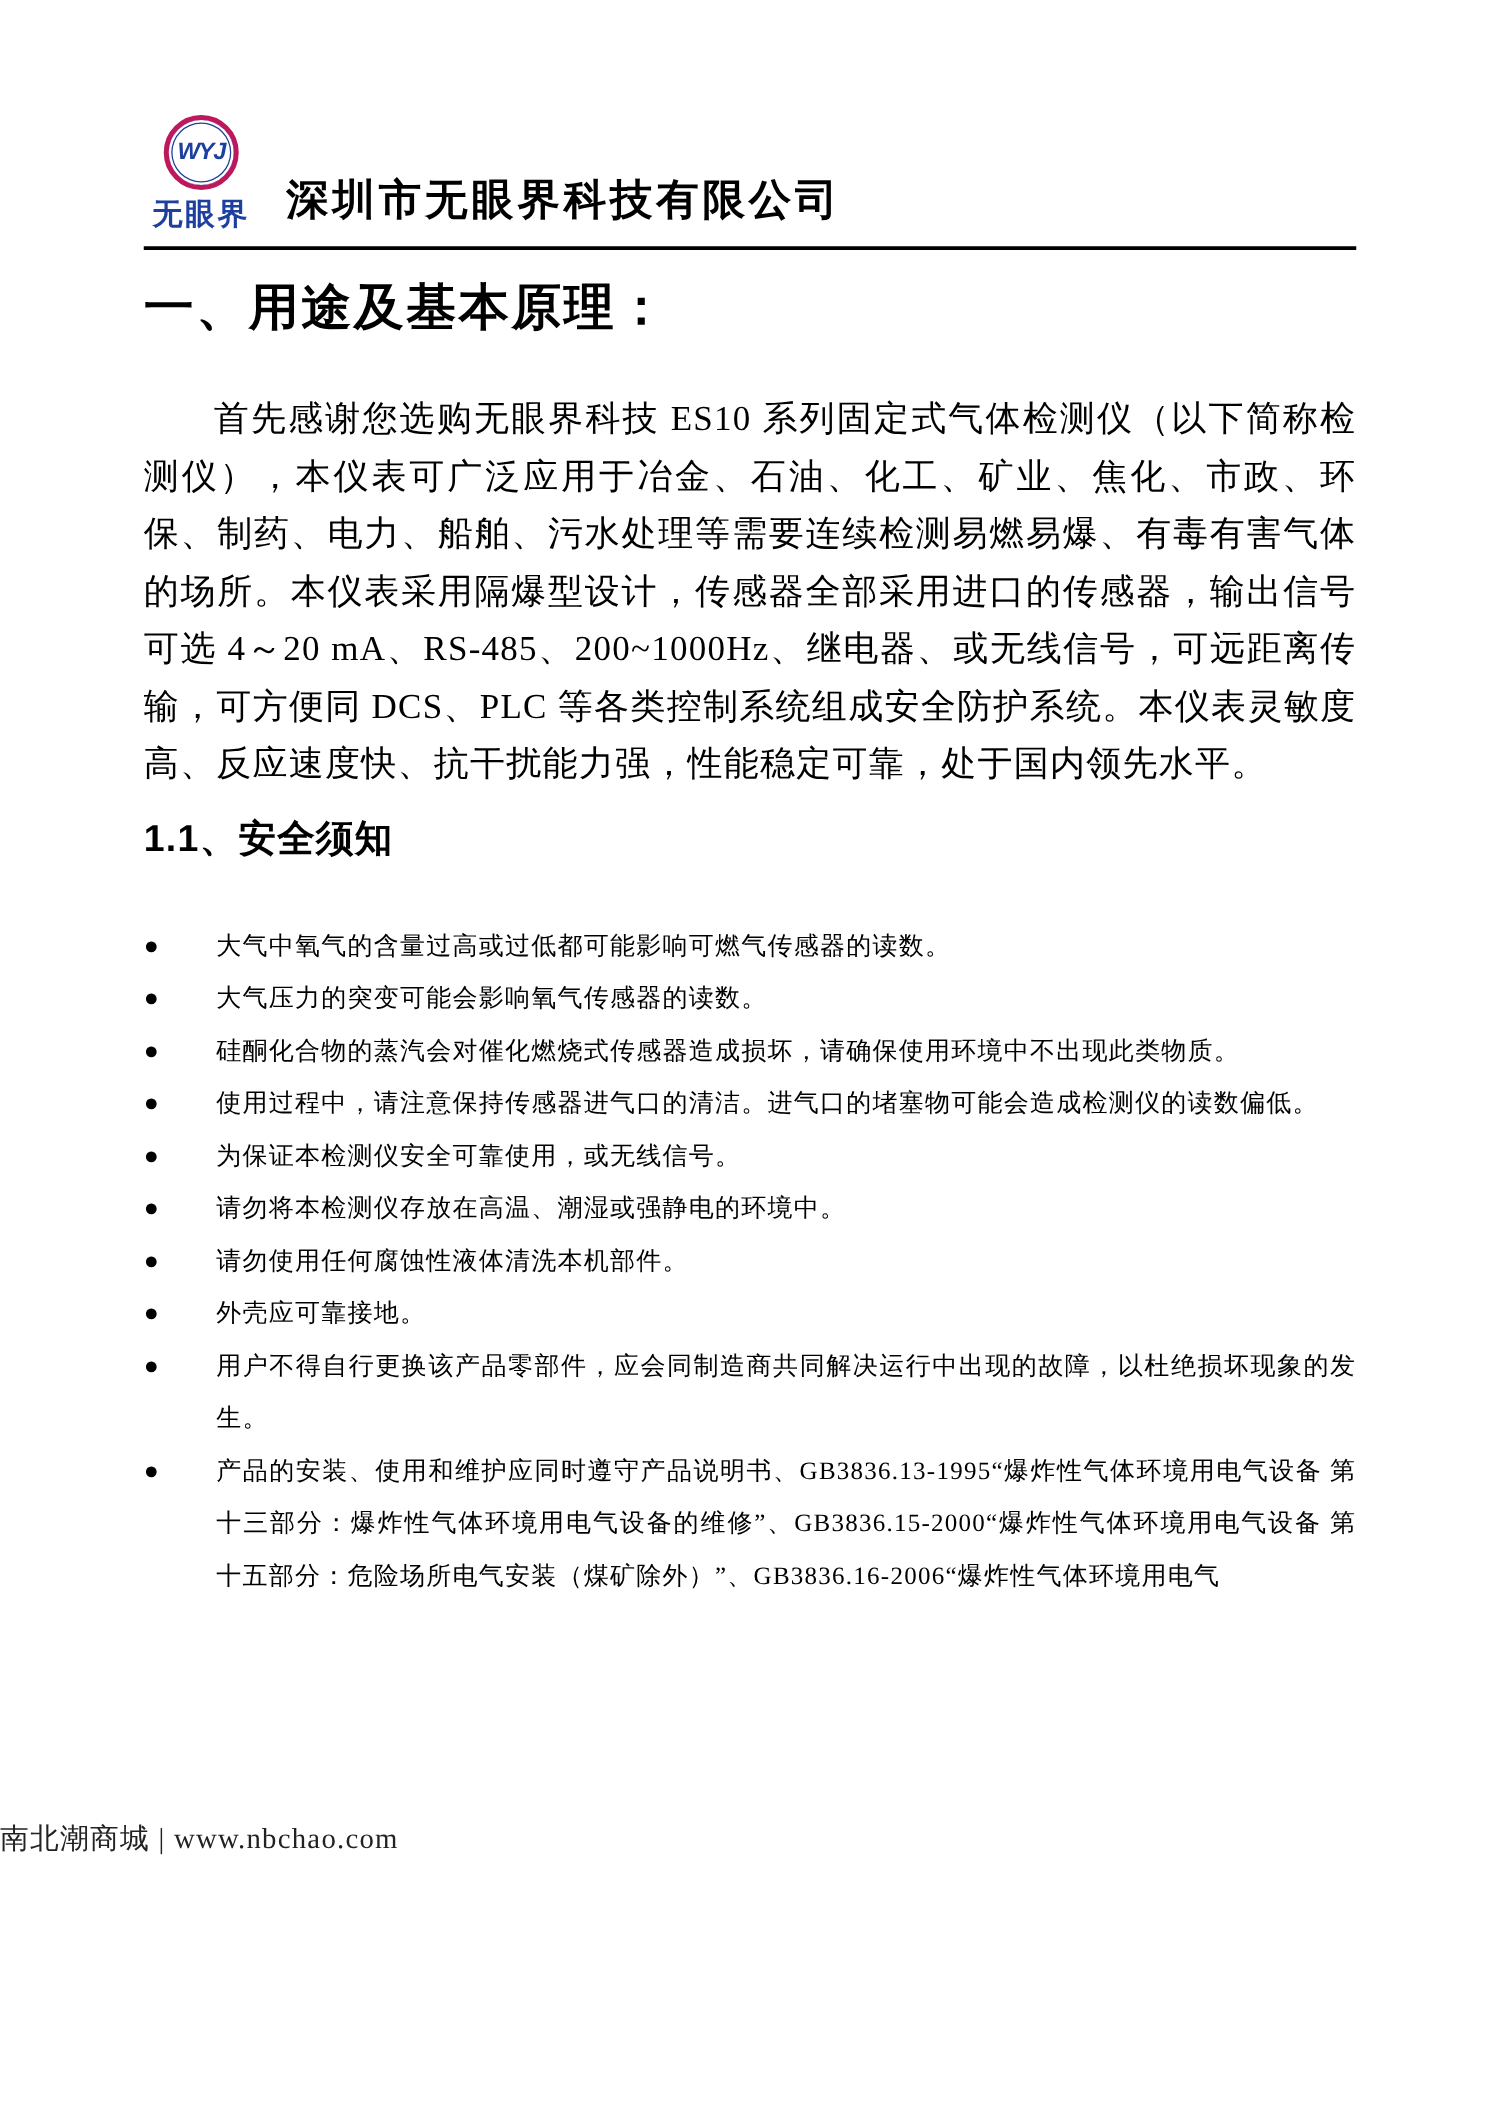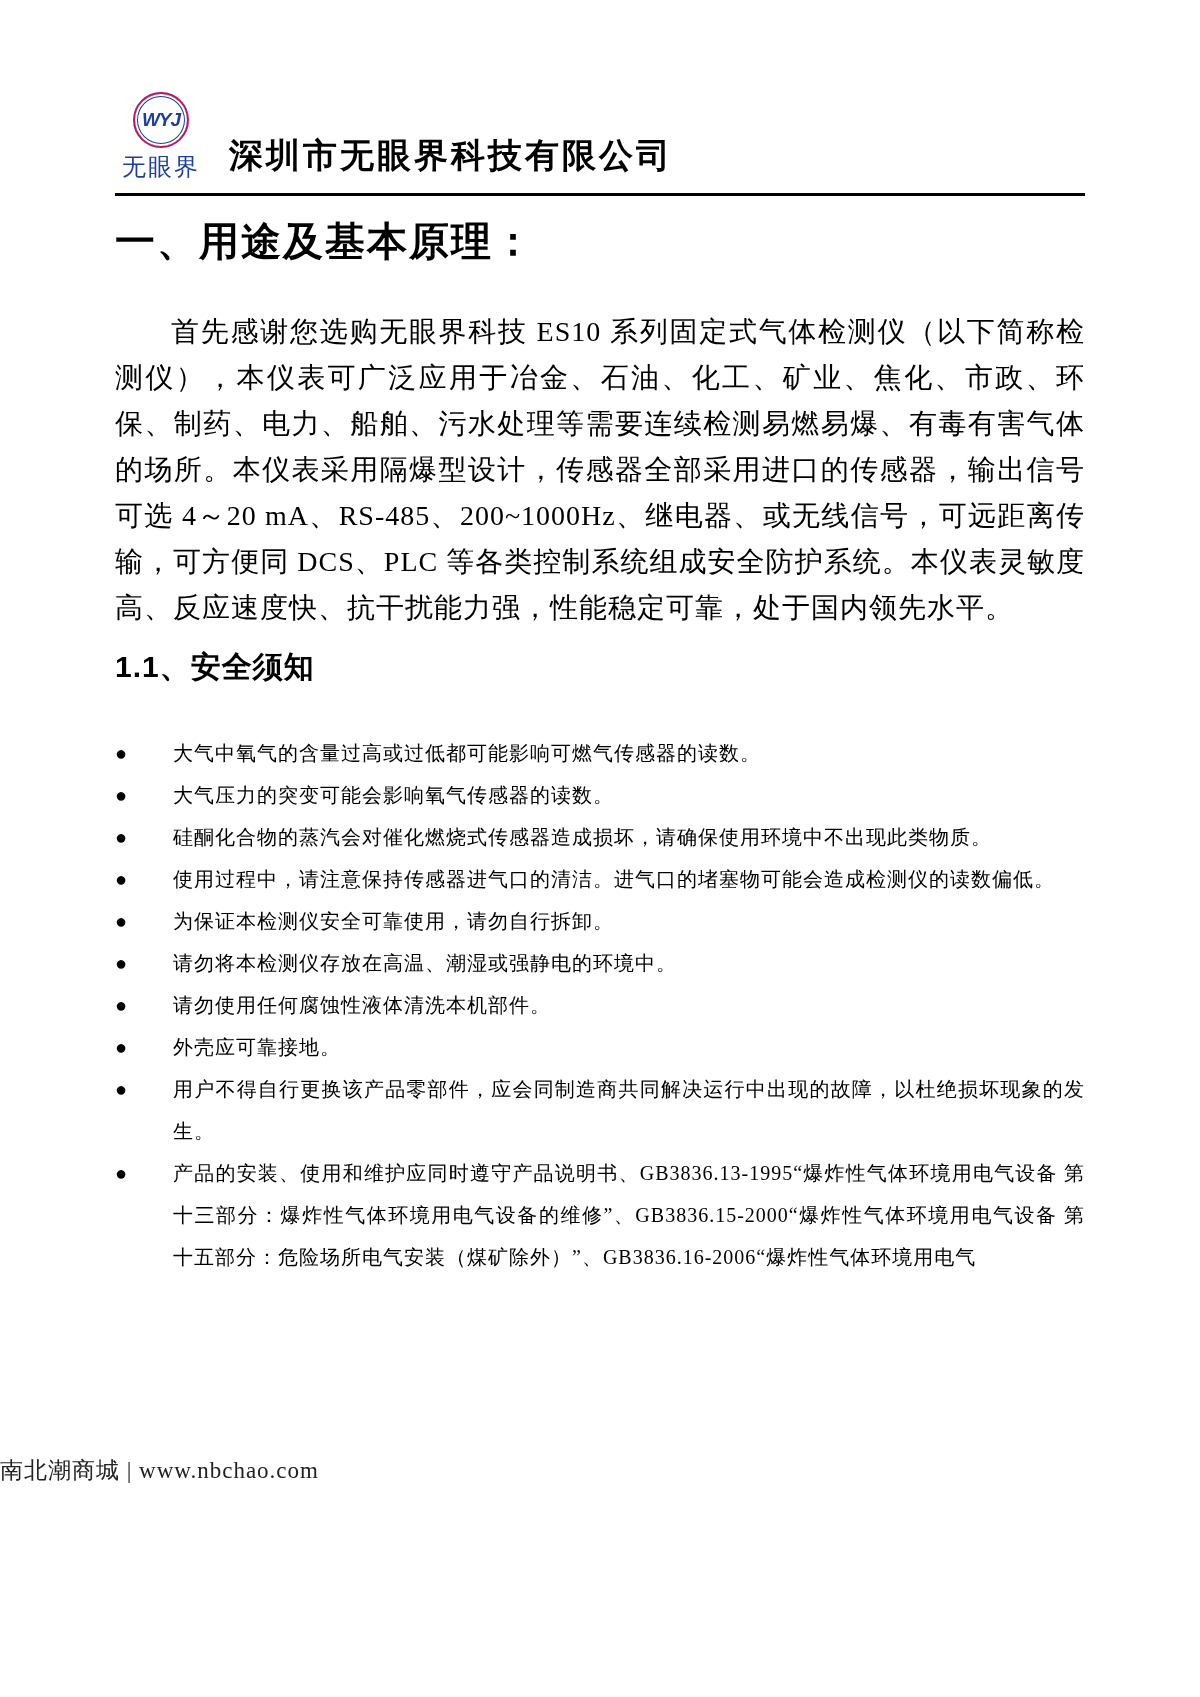--- a/index.html
+++ b/index.html
@@ -29,40 +29,40 @@
   .logo {
     display: flex;
     flex-direction: column;
     align-items: center;
     width: 92px;
     flex: none;
   }
   .logo-circle {
     width: 52px;
     height: 52px;
-    border: 2px solid #be185d;
+    border: 4px solid #be185d;
     border-radius: 50%;
     display: flex;
     align-items: center;
     justify-content: center;
     box-shadow: inset 0 0 0 2px #ffffff, inset 0 0 0 3px #1d3f9e;
   }
   .logo-circle span {
     color: #1d3f9e;
     font-family: "Liberation Sans", sans-serif;
     font-weight: bold;
     font-style: italic;
     font-size: 19px;
     letter-spacing: -1px;
   }
   .logo-label {
     margin-top: 3px;
     color: #1d3f9e;
     font-family: "Liberation Sans", sans-serif;
-    font-weight: normal;
+    font-weight: bold;
     font-size: 24px;
     letter-spacing: 2px;
     white-space: nowrap;
   }
   .company-name {
     margin: 0 0 4px 0;
     font-family: "Liberation Sans", sans-serif;
     font-weight: bold;
     font-size: 34px;
     letter-spacing: 3px;
@@ -171,21 +171,21 @@
     <li>
       <span class="bullet">●</span>
       <span class="li-text">硅酮化合物的蒸汽会对催化燃烧式传感器造成损坏，请确保使用环境中不出现此类物质。</span>
     </li>
     <li>
       <span class="bullet">●</span>
       <span class="li-text">使用过程中，请注意保持传感器进气口的清洁。进气口的堵塞物可能会造成检测仪的读数偏低。</span>
     </li>
     <li>
       <span class="bullet">●</span>
-      <span class="li-text">为保证本检测仪安全可靠使用，请勿自行拆卸。</span>
+      <span class="li-text">为保证本检测仪安全可靠使用，或无线信号。</span>
     </li>
     <li>
       <span class="bullet">●</span>
       <span class="li-text">请勿将本检测仪存放在高温、潮湿或强静电的环境中。</span>
     </li>
     <li>
       <span class="bullet">●</span>
       <span class="li-text">请勿使用任何腐蚀性液体清洗本机部件。</span>
     </li>
     <li>

